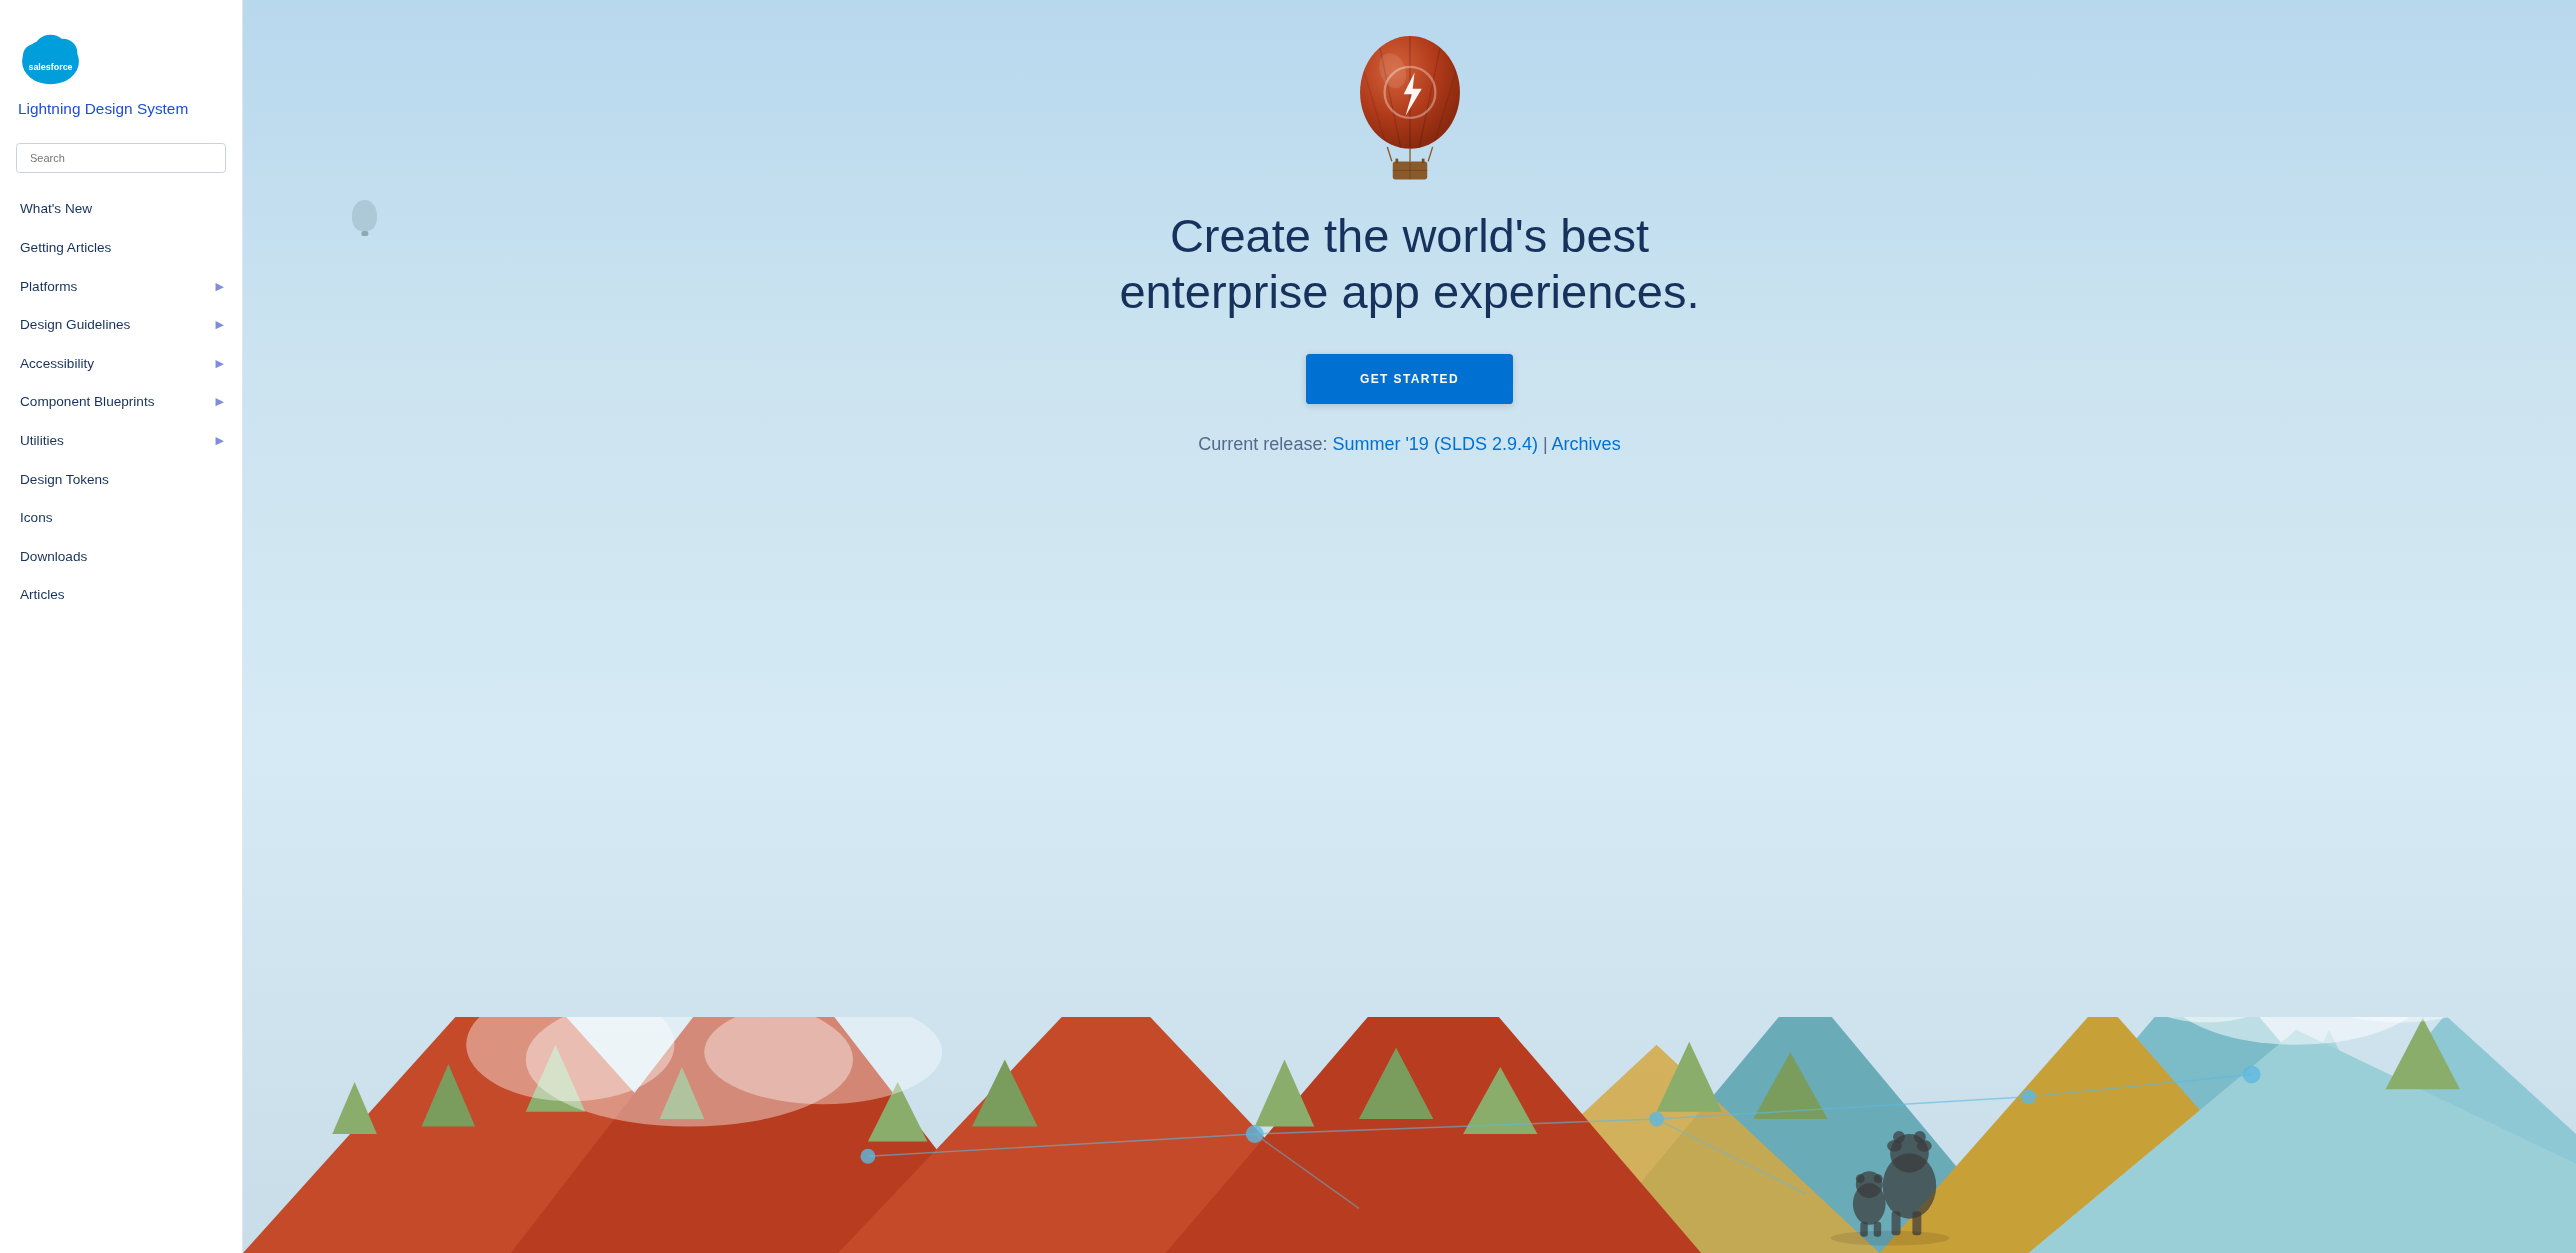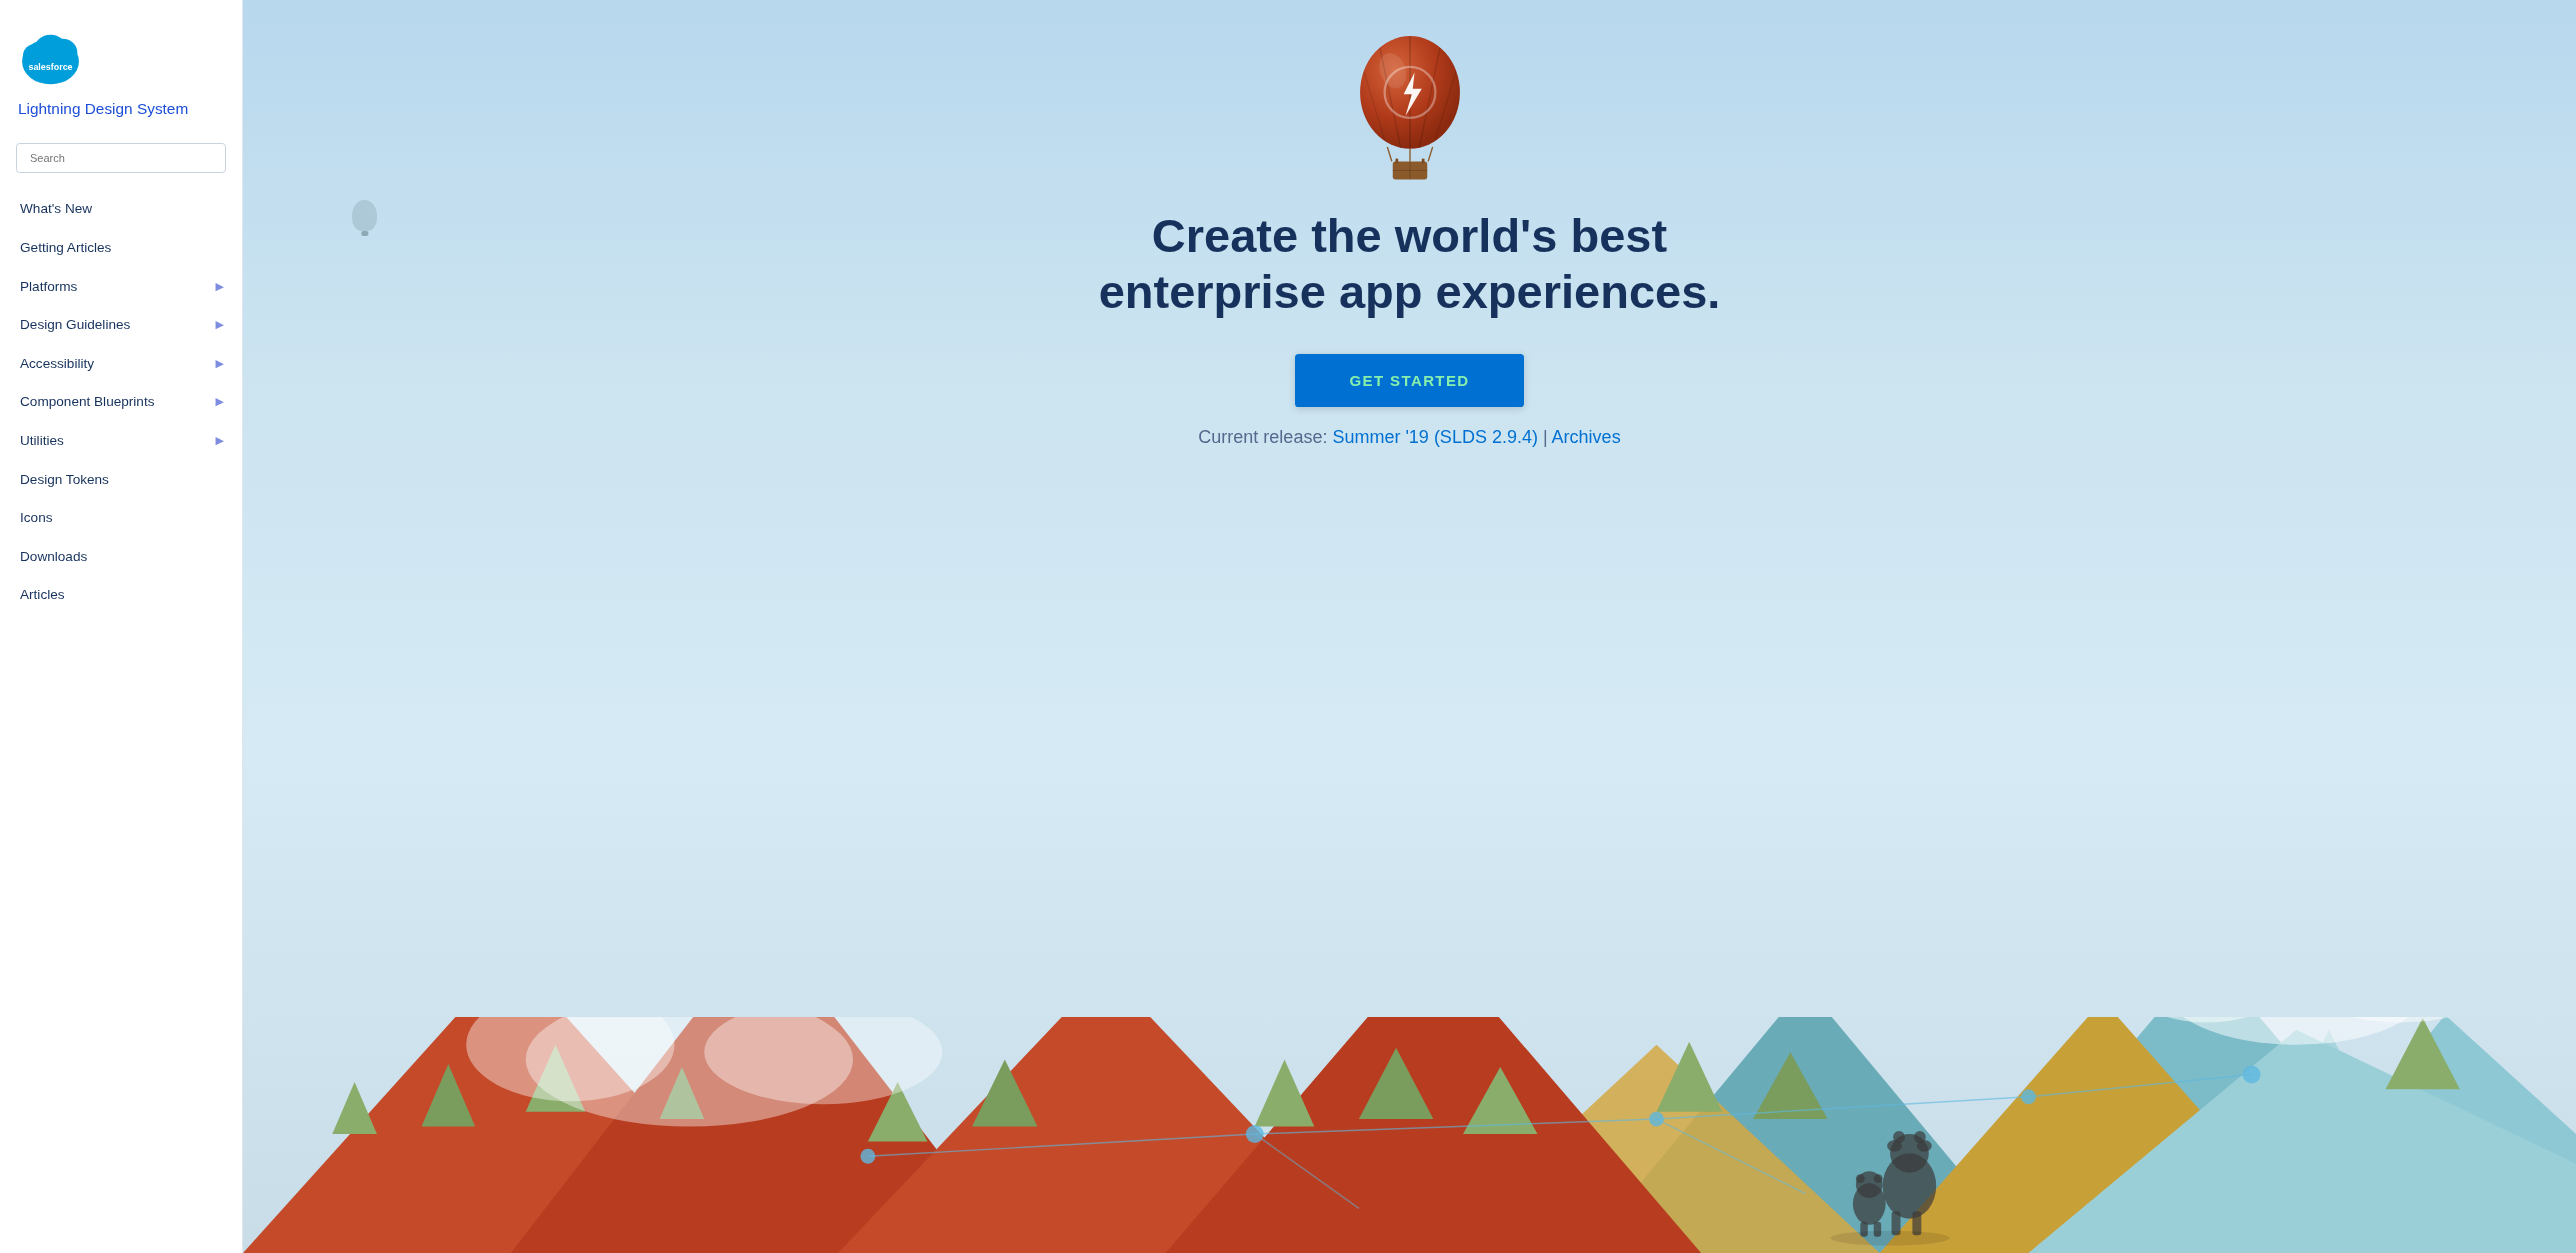--- a/index.html
+++ b/index.html
@@ -107,40 +107,40 @@
     
     .balloon-container {
       width: 118px;
       height: 145px;
       margin-bottom: 27px;
       position: relative;
     }
 
     .hero-headline {
       font-size: 47px;
-      font-weight: 700;
+      font-weight: 400;
       color: #16325c;
       text-align: center;
       line-height: 1.2;
       max-width: 636px;
       margin-bottom: 33px;
     }
 
     .cta-button {
       background: #0070d2;
-      color: #86efac;
-      font-size: 15px;
+      color: #ffffff;
+      font-size: 12px;
       font-weight: 700;
       letter-spacing: 1.4px;
       padding: 18px 54px;
       border: none;
       border-radius: 3.6px;
       cursor: pointer;
       text-transform: uppercase;
-      margin-bottom: 20px;
+      margin-bottom: 30px;
       box-shadow: 0 1.8px 7.3px rgba(0,0,0,0.15);
       transition: background 0.2s;
     }
 
     .release-info {
       font-size: 18px;
       color: #54698d;
     }
 
     .release-link {

